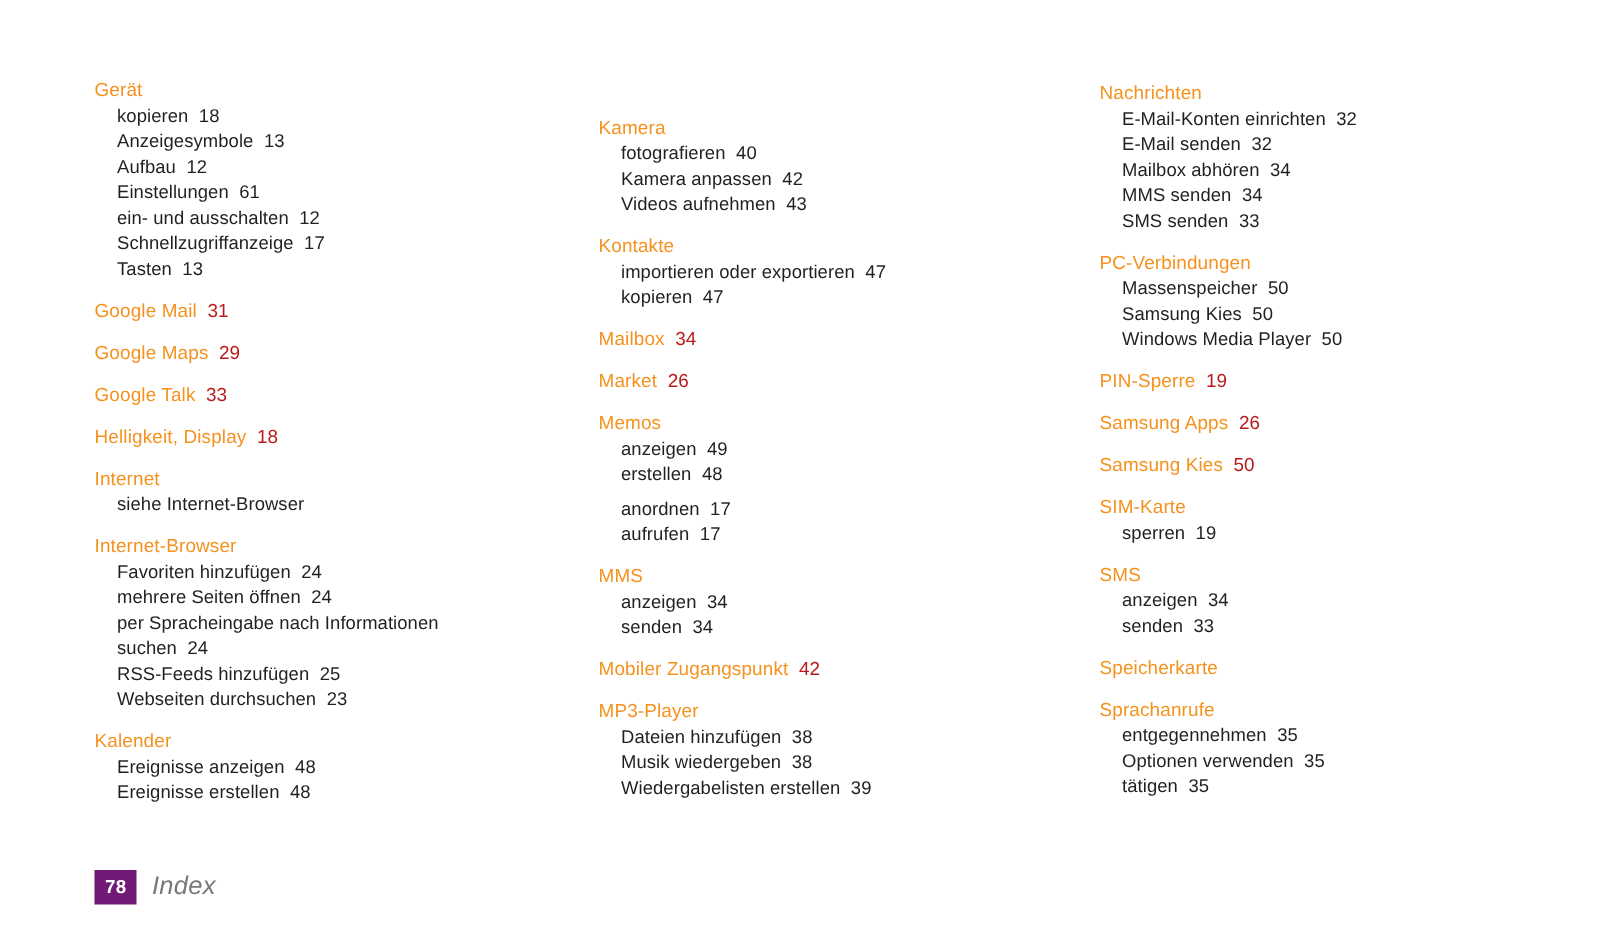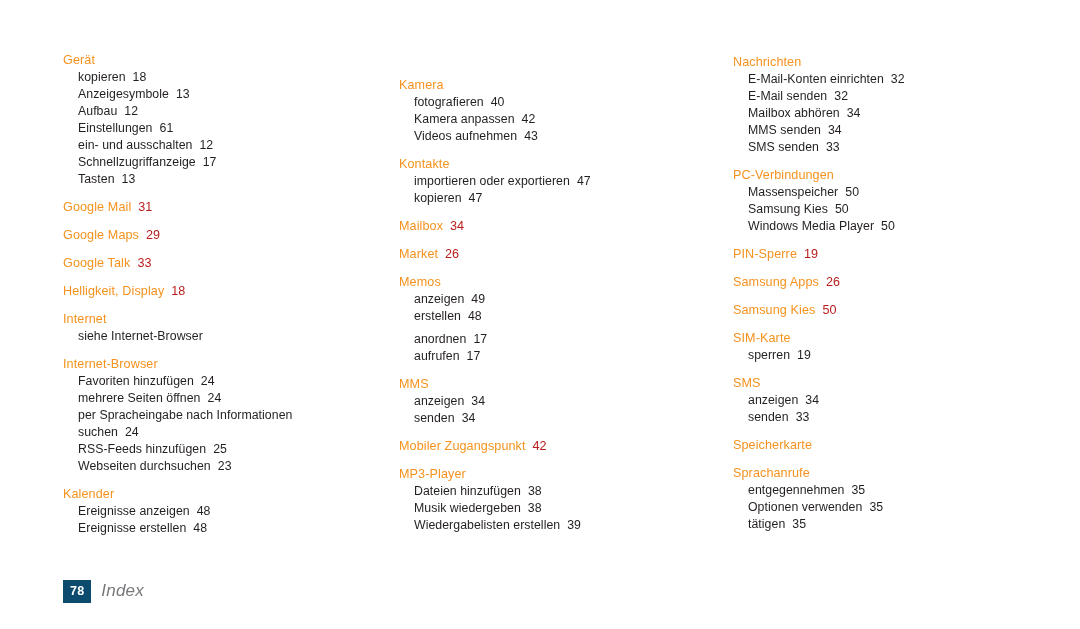--- a/index.html
+++ b/index.html
@@ -86,21 +86,21 @@
 
   
   .footer {
     position: absolute;
     left: 63px;
     top: 580px;
     display: flex;
     align-items: center;
   }
   .page-badge {
-    background: #0c4a6e;
+    background: #701a75;
     color: #ffffff;
     font-size: 12.5px;
     font-weight: bold;
     line-height: 1;
     padding: 5px 7px 5px 7px;
     min-width: 14px;
     text-align: center;
     letter-spacing: 0.2px;
   }
   .footer-label {

